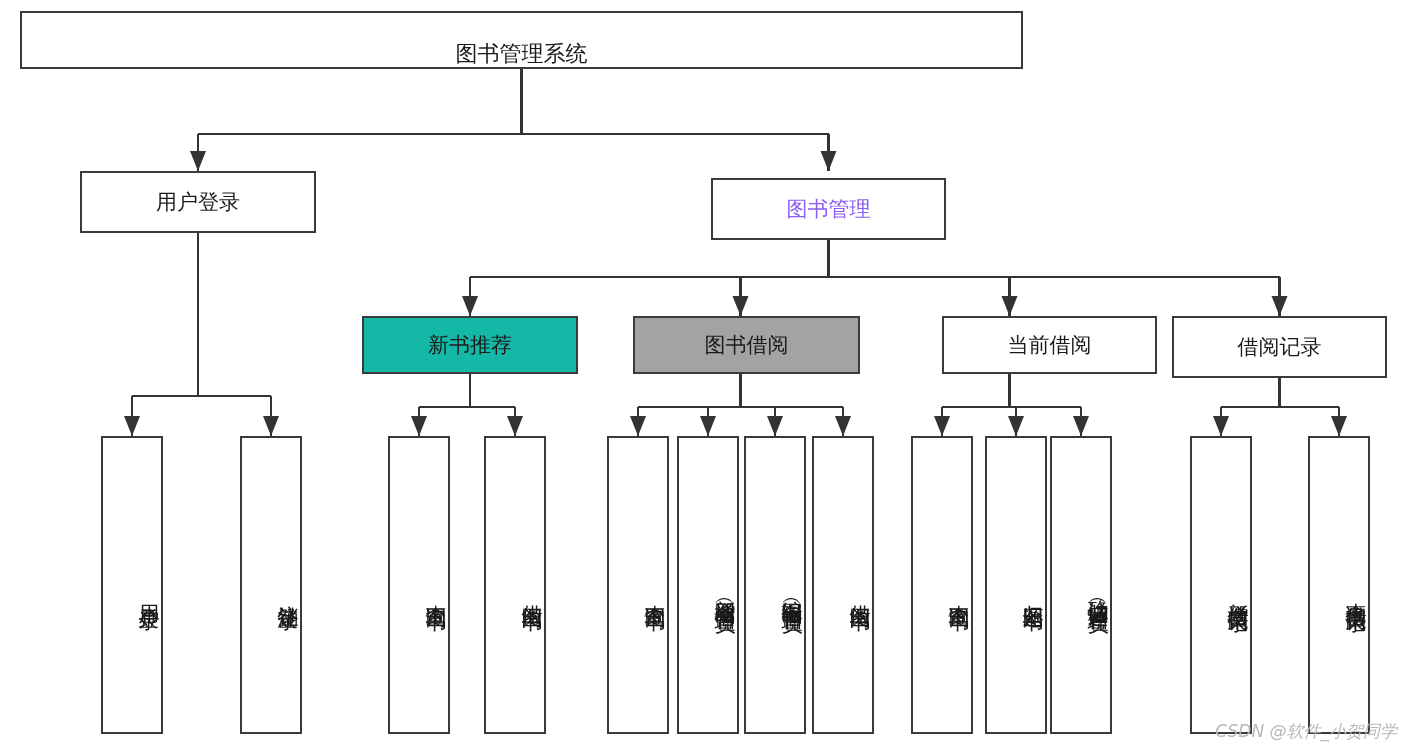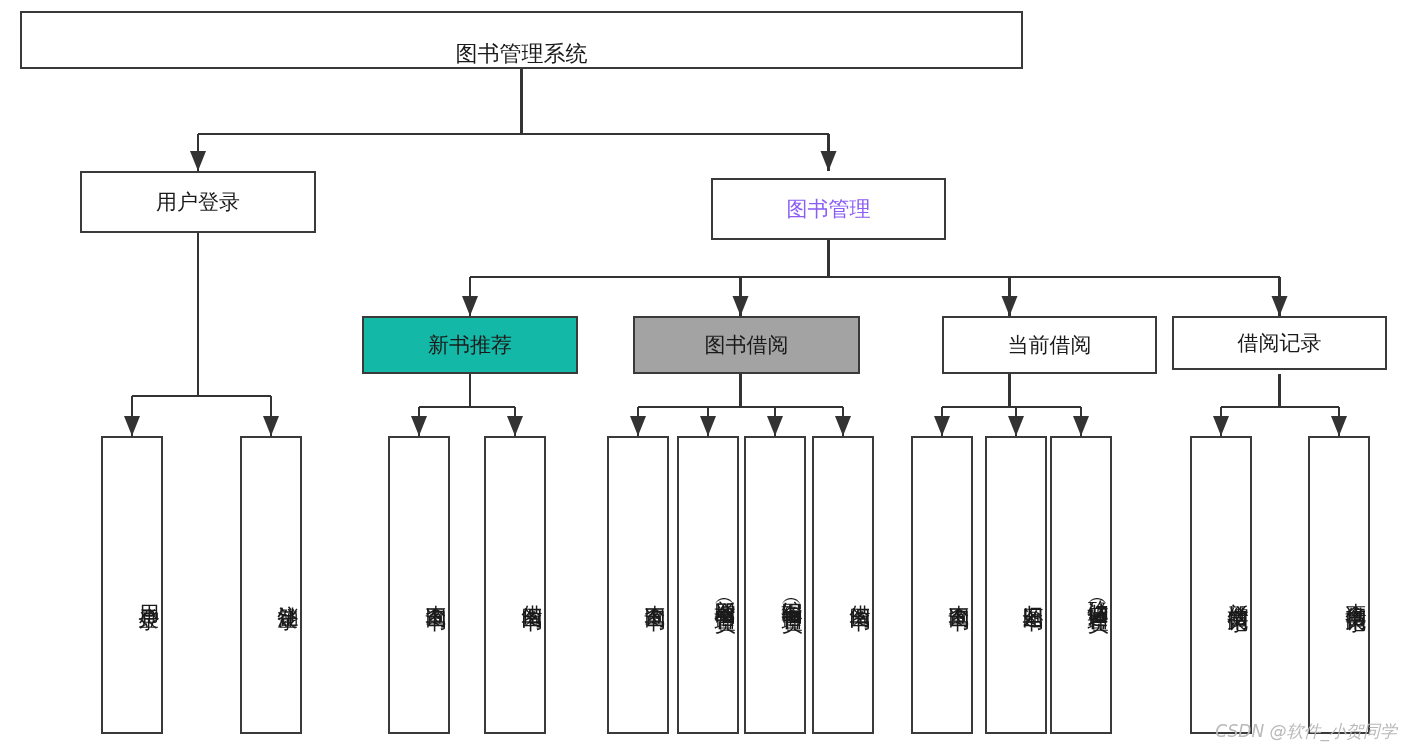--- a/index.html
+++ b/index.html
@@ -140,21 +140,21 @@
       </div>
       <div class="node lvl2" style="left: 362px; top: 316px; width: 216px; height: 58px; border-color: rgb(58, 58, 58); background: #14b8a6; color: rgb(26, 26, 26);">
         <span>新书推荐</span>
       </div>
       <div class="node lvl2" style="left: 633px; top: 316px; width: 227px; height: 58px; border-color: rgb(58, 58, 58); background: #a3a3a3; color: rgb(26, 26, 26);">
         <span>图书借阅</span>
       </div>
       <div class="node lvl2" style="left: 902px; top: 316px; width: 215px; height: 58px; border-color: rgb(58, 58, 58); background: rgb(255, 255, 255); color: rgb(26, 26, 26); margin-left: 40px;">
         <span>当前借阅</span>
       </div>
-      <div class="node lvl2" style="left: 1172px; top: 316px; width: 215px; height: 54px; border-color: rgb(58, 58, 58); background: rgb(255, 255, 255); color: rgb(26, 26, 26);">
+      <div class="node lvl2" style="left: 1172px; top: 316px; width: 215px; height: 62px; border-color: rgb(58, 58, 58); background: rgb(255, 255, 255); color: rgb(26, 26, 26);">
         <span>借阅记录</span>
       </div>
       <div class="node leaf" style="left: 101px; top: 436px; width: 62px; height: 298px; border-color: rgb(58, 58, 58); background: rgb(255, 255, 255); color: rgb(26, 26, 26);">
         <span>用户登录</span>
       </div>
       <div class="node leaf" style="left: 240px; top: 436px; width: 62px; height: 298px; border-color: rgb(58, 58, 58); background: rgb(255, 255, 255); color: rgb(26, 26, 26);">
         <span>注销登录</span>
       </div>
       <div class="node leaf" style="left: 388px; top: 436px; width: 62px; height: 298px; border-color: rgb(58, 58, 58); background: rgb(255, 255, 255); color: rgb(26, 26, 26);">
         <span>查询图书</span>

